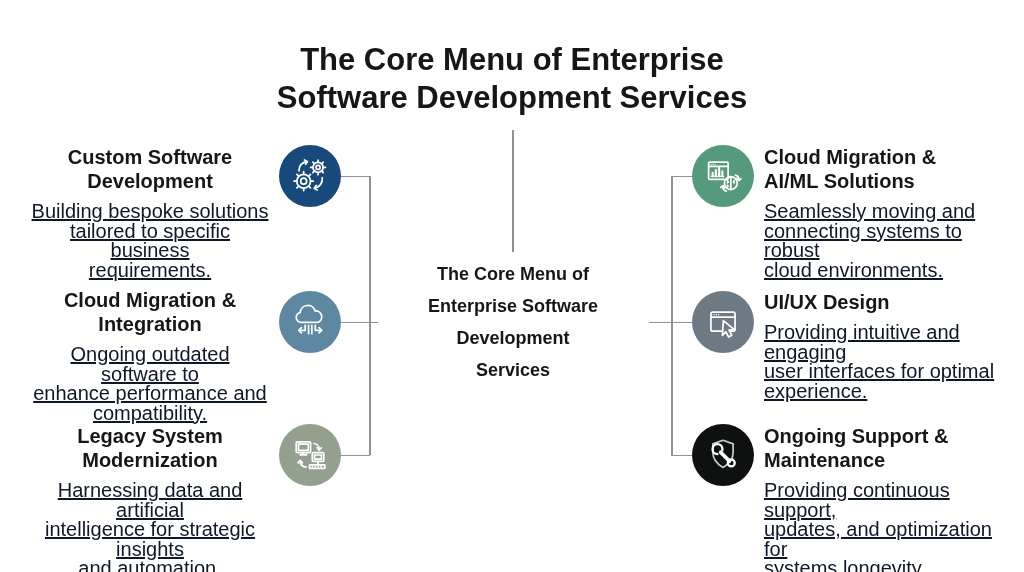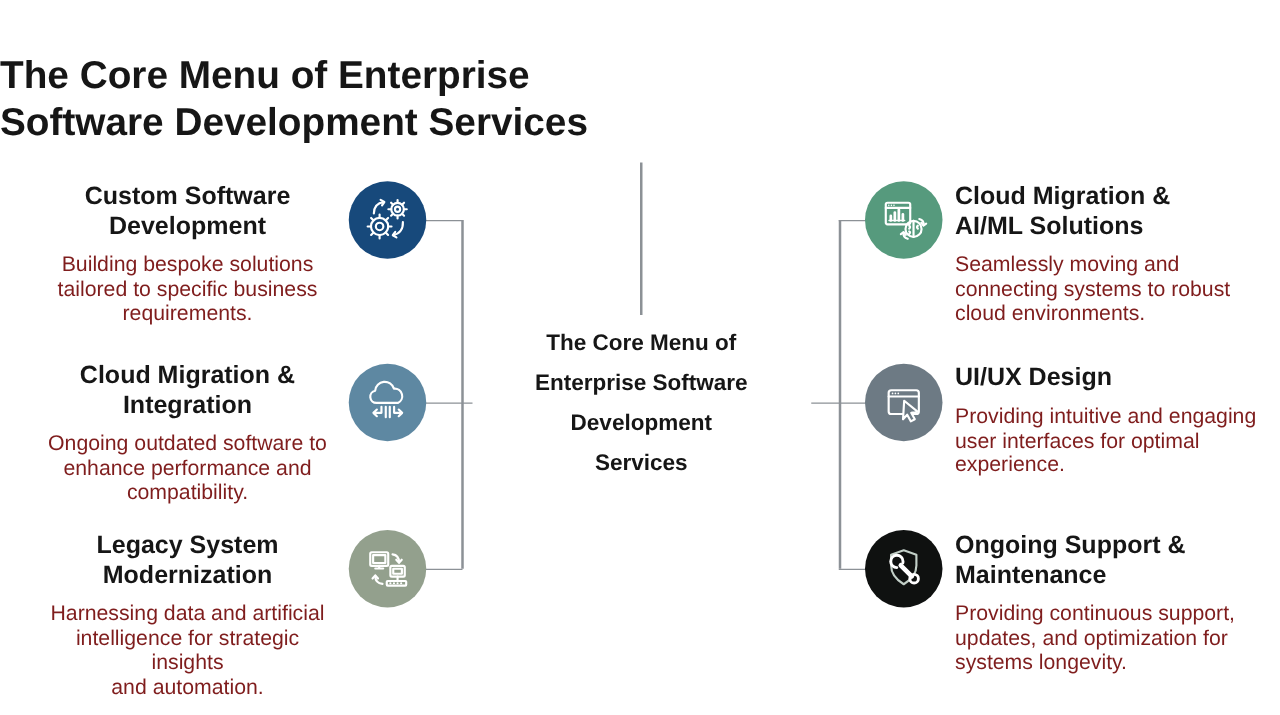--- a/index.html
+++ b/index.html
@@ -4,37 +4,37 @@
 <style>
   html,body{margin:0;padding:0;background:#ffffff;}
   #canvas{
     position:relative;width:1024px;height:572px;overflow:hidden;
     background:#ffffff;
     font-family:"Liberation Sans", sans-serif;
     color:#161616;
   }
   .main-title{
     position:absolute;left:0;top:41px;width:1024px;
-    font-size:31px;font-weight:700;line-height:38px;
+    text-align:center;font-size:31px;font-weight:700;line-height:38px;
     white-space:pre-line;letter-spacing:0;
   }
   .center-title{
     position:absolute;left:377px;top:258px;width:272px;
     text-align:center;font-size:18px;font-weight:700;line-height:32px;
     white-space:pre-line;
   }
   .line{position:absolute;background:#8c9196;}
   .item{position:absolute;}
   .item .heading{
     margin:0;font-size:20px;font-weight:700;line-height:24px;
     white-space:pre-line;color:#161616;
   }
   .item .desc{
-    margin:9px 0 0 0;font-size:17px;font-weight:400;line-height:19.5px;
-    white-space:pre-line;color:#7f1d1d;
+    margin:9px 0 0 0;font-size:20px;font-weight:400;line-height:19.5px;
+    white-space:pre-line;color:#0f172a;text-decoration:underline;
   }
   .item.left{left:30px;width:240px;text-align:center;}
   .item.right{left:764px;width:252px;text-align:left;}
   .icon-circle{
     position:absolute;width:62px;height:62px;border-radius:50%;
     display:flex;align-items:center;justify-content:center;
   }
   .icon-circle svg{display:block;}
   svg .s{fill:none;stroke:#ffffff;stroke-width:1.5;stroke-linecap:round;stroke-linejoin:round;}
 </style>

